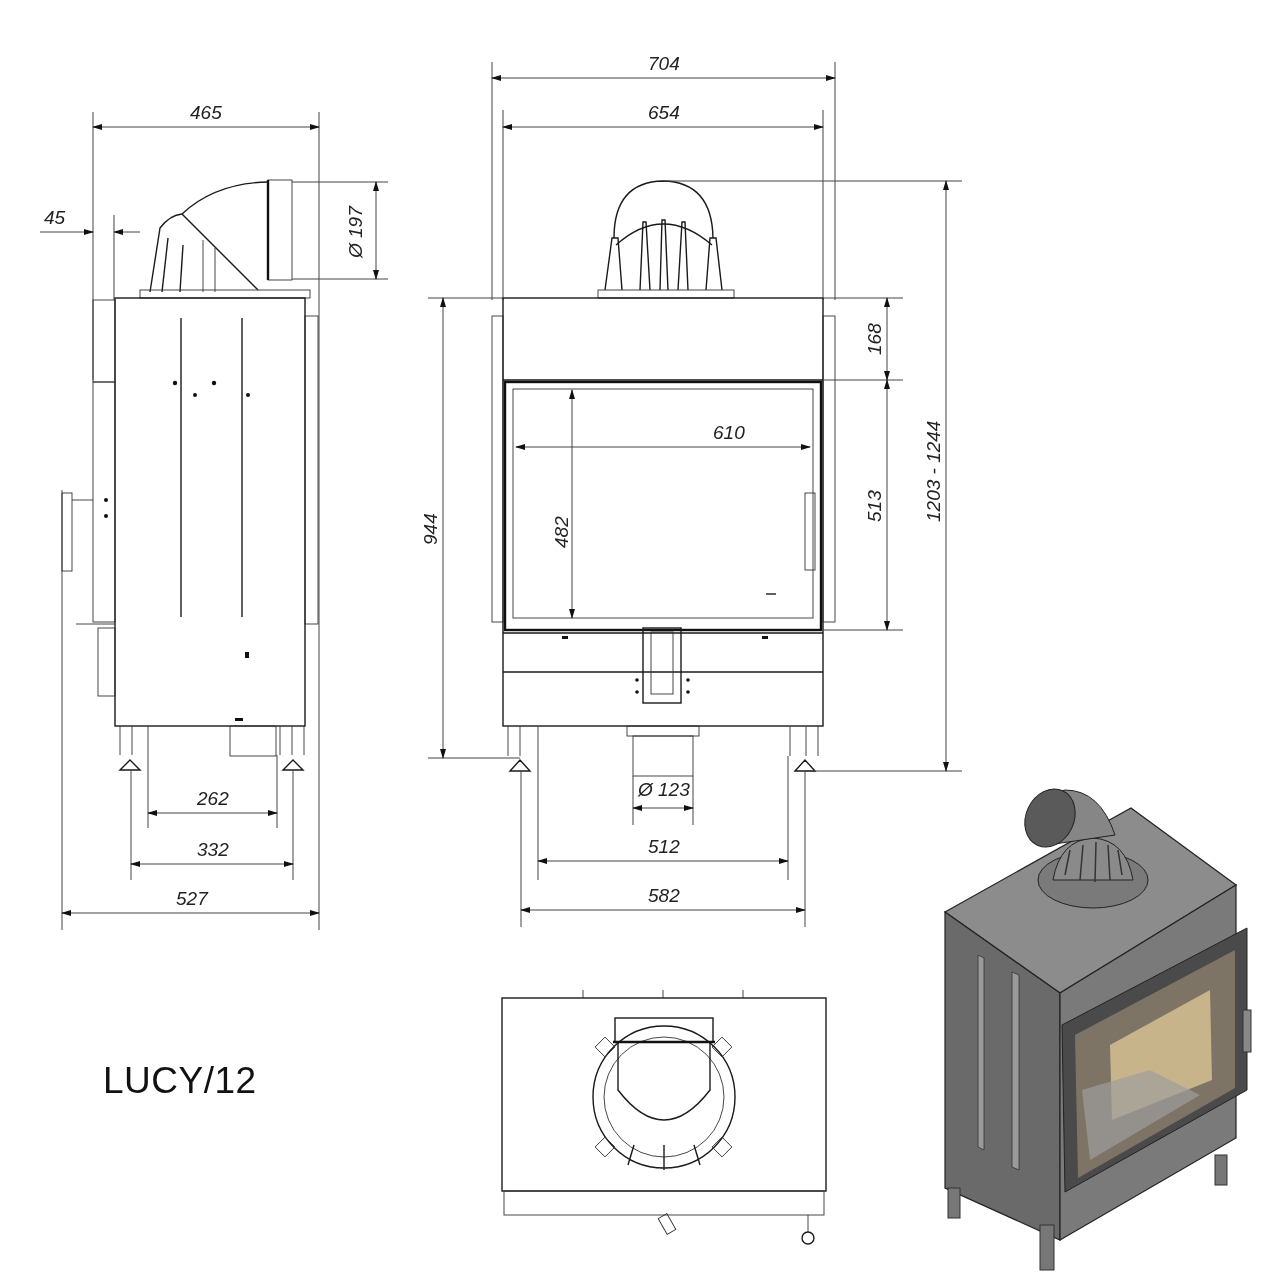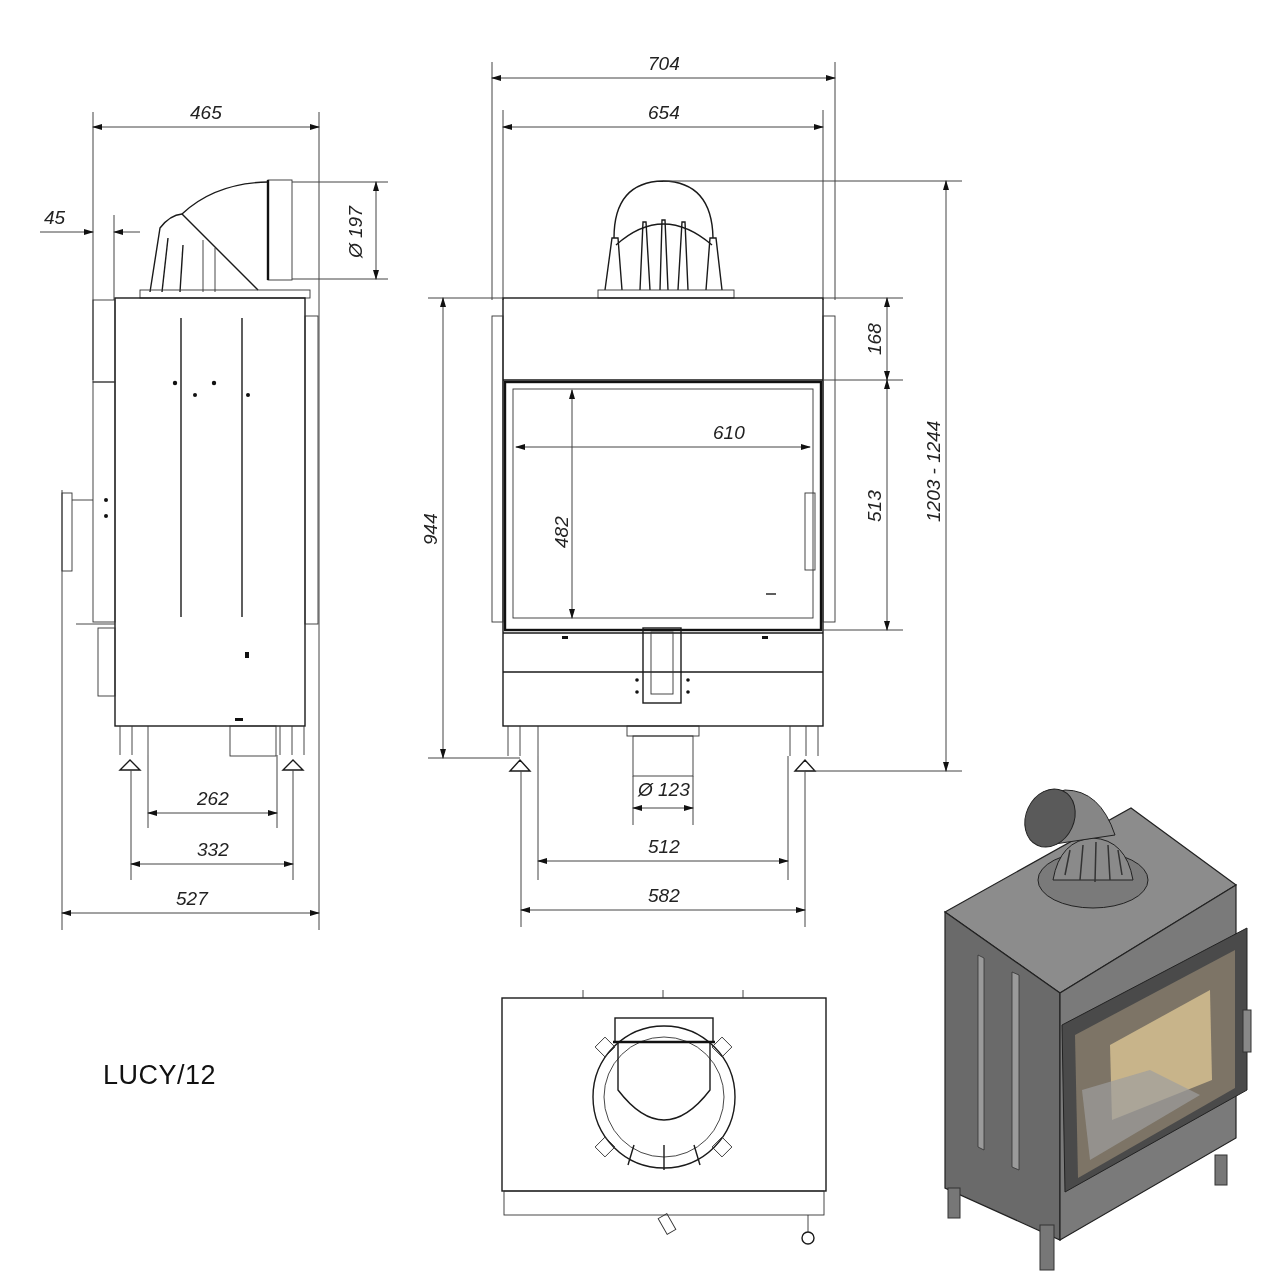--- a/index.html
+++ b/index.html
@@ -3,21 +3,21 @@
 <meta charset="utf-8">
 <style>
   html, body { margin: 0; padding: 0; background: #ffffff; }
   body { width: 1280px; height: 1280px; position: relative; overflow: hidden; font-family: "Liberation Sans", sans-serif; }
   svg { position: absolute; left: 0; top: 0; }
   .ln { stroke: #1a1a1a; fill: none; stroke-width: 1.4; }
   .thin { stroke: #333; fill: none; stroke-width: 0.9; }
   .thick { stroke: #111; fill: none; stroke-width: 2.4; }
   .dim { stroke: #444; fill: none; stroke-width: 1; }
   .dimtxt { font-family: "Liberation Sans", sans-serif; font-size: 19px; font-style: italic; fill: #222; }
-  .model { position: absolute; left: 103px; top: 1060px; font-family: "Liberation Sans", sans-serif; font-size: 27px; color: #111; letter-spacing: 0.5px; }
+  .model { position: absolute; left: 103px; top: 1060px; font-family: "Liberation Sans", sans-serif; font-size: 37px; color: #111; letter-spacing: 0.5px; }
   .dot { fill: #111; }
 </style>
 </head>
 <body>
 
 <svg width="1280" height="1280" viewBox="0 0 1280 1280">
   <defs>
     <marker id="arr" markerWidth="10" markerHeight="8" refX="9" refY="4" orient="auto-start-reverse" markerUnits="userSpaceOnUse">
       <path d="M0,1 L10,4 L0,7 z" fill="#111"></path>
     </marker>

